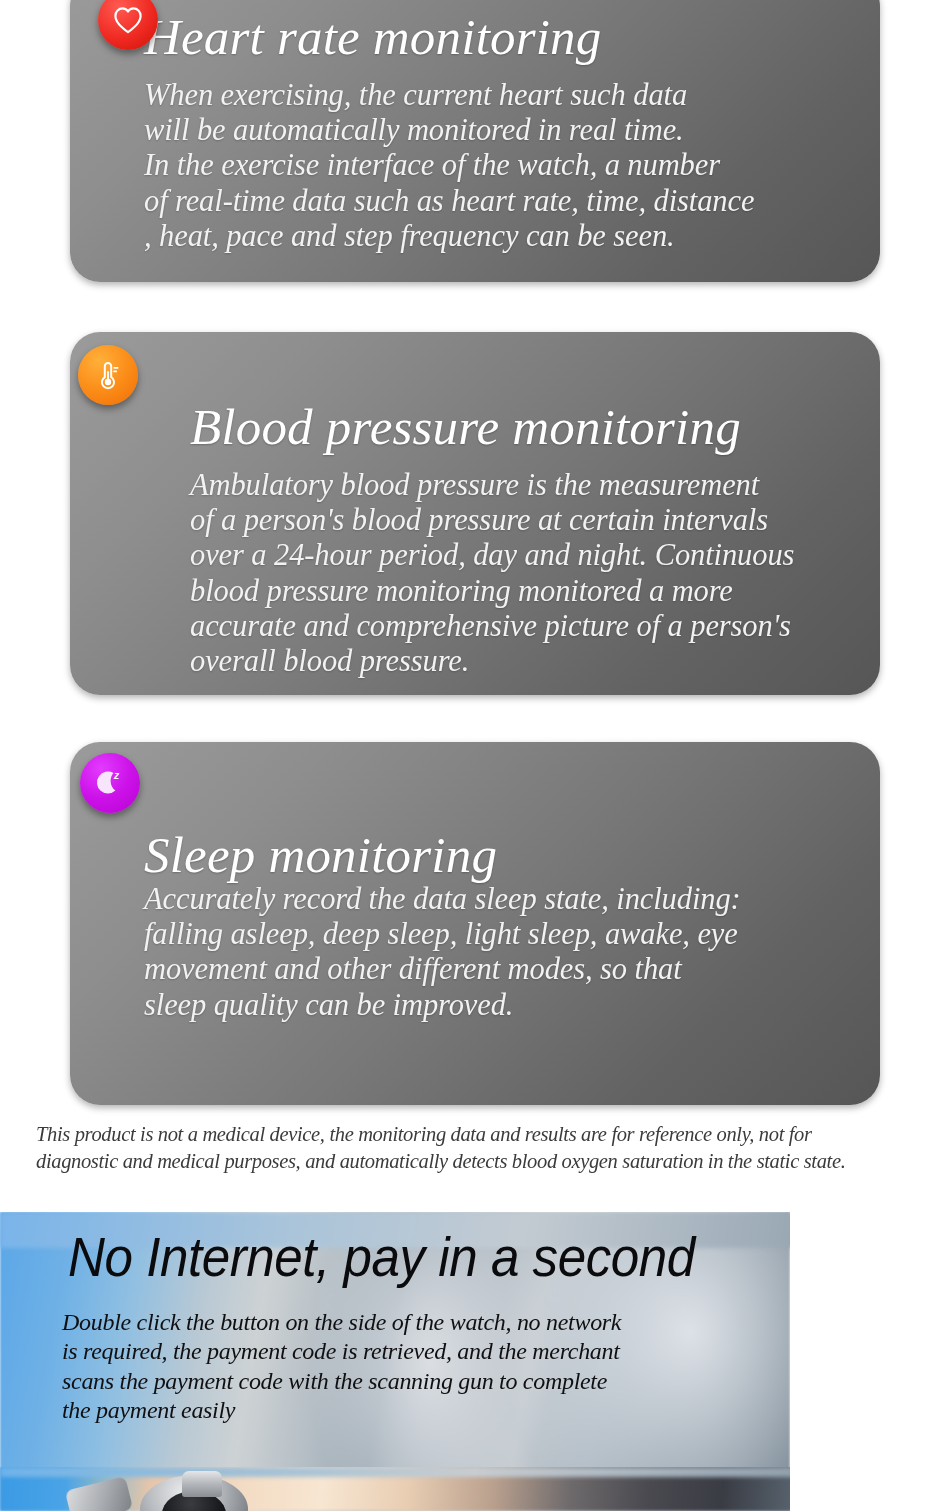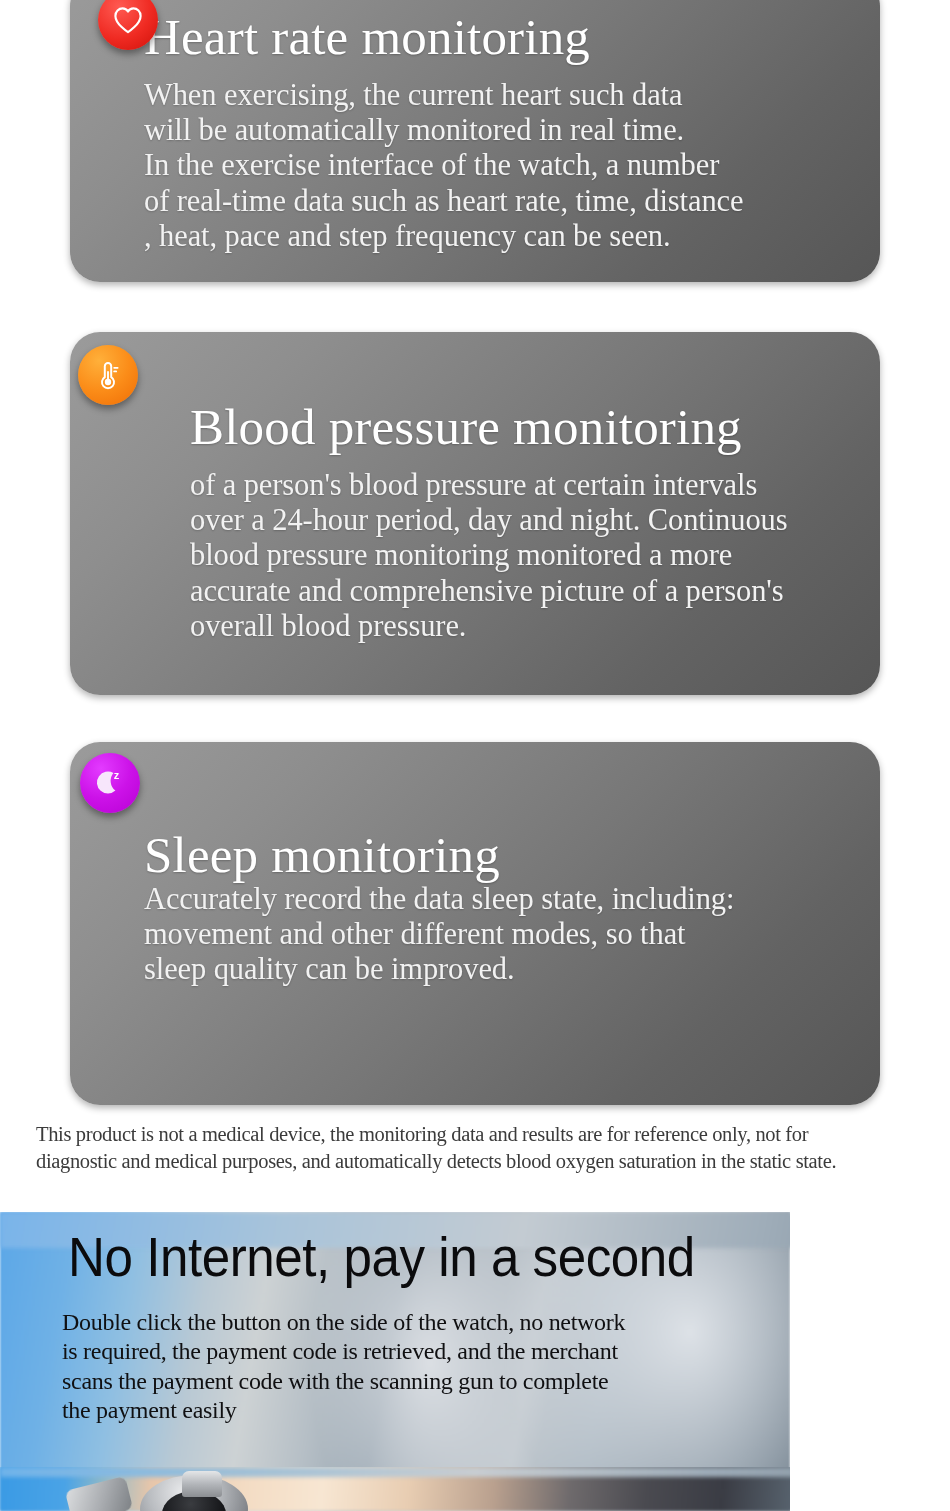--- a/index.html
+++ b/index.html
@@ -7,20 +7,21 @@
     width:950px; height:1511px;
     background:#ffffff;
     font-family:"Liberation Serif", serif;
     overflow:hidden;
   }
   #page {
     position:relative;
     width:950px; height:1511px;
     background:#ffffff;
     overflow:hidden;
+    font-style:italic;
   }
 
   
   .card {
     position:absolute;
     left:70px;
     width:810px;
     border-radius:30px;
     background:linear-gradient(135deg,#9b9b9b 0%,#8e8e8e 22%,#787878 52%,#636363 78%,#565656 100%);
     box-shadow:0 3px 7px rgba(0,0,0,0.30);
@@ -195,40 +196,42 @@
         <path d="M15 4.2 a3.4 3.4 0 0 1 3.4 3.4 v11.6 a6.4 6.4 0 1 1 -6.8 0 V7.6 A3.4 3.4 0 0 1 15 4.2 Z" fill="none" stroke="#ffffff" stroke-width="2.1"></path>
         <circle cx="15" cy="24.4" r="3.4" fill="#ffffff"></circle>
         <rect x="14" y="13" width="2" height="11" fill="#ffffff"></rect>
         <rect x="20.6" y="8.4" width="5.6" height="1.9" rx="0.9" fill="#ffffff"></rect>
         <rect x="20.6" y="12.2" width="4" height="1.9" rx="0.9" fill="#ffffff"></rect>
       </svg>
     </div>
     <div class="card-inner" style="padding-top:68px;">
       <div class="card-title">Blood pressure monitoring</div>
       <div class="card-body" style="margin-top:14px;">
+        <span class="ln">Ambulatory blood pressure is the measurement</span>
         <span class="ln">of a person's blood pressure at certain intervals</span>
         <span class="ln">over a 24-hour period, day and night. Continuous</span>
         <span class="ln">blood pressure monitoring monitored a more</span>
         <span class="ln">accurate and comprehensive picture of a person's</span>
         <span class="ln">overall blood pressure.</span>
       </div>
     </div>
   </div>
 
   <div class="card" id="card-2" style="top:742px;height:363px;">
     <div class="badge moon" style="left:10px; top:11px;">
       <svg width="34" height="32" viewBox="0 0 34 32" aria-hidden="true">
         <path d="M20.4 6.0 a11 11 0 1 0 2.0 17.6 A12.4 12.4 0 0 1 20.4 6.0 Z" fill="#f7e6fb"></path>
         <text x="23.5" y="11.6" font-family="Liberation Sans, sans-serif" font-size="11" font-weight="bold" fill="#ffffff" text-anchor="middle">z</text>
       </svg>
     </div>
     <div class="card-inner" style="padding-top:86px;">
       <div class="card-title">Sleep monitoring</div>
       <div class="card-body" style="">
         <span class="ln">Accurately record the data sleep state, including:</span>
+        <span class="ln">falling asleep, deep sleep, light sleep, awake, eye</span>
         <span class="ln">movement and other different modes, so that</span>
         <span class="ln">sleep quality can be improved.</span>
       </div>
     </div>
   </div>
 
   <div id="disclaimer">
     <span class="ln">This product is not a medical device, the monitoring data and results are for reference only, not for</span>
     <span class="ln">diagnostic and medical purposes, and automatically detects blood oxygen saturation in the static state.</span>
   </div>

